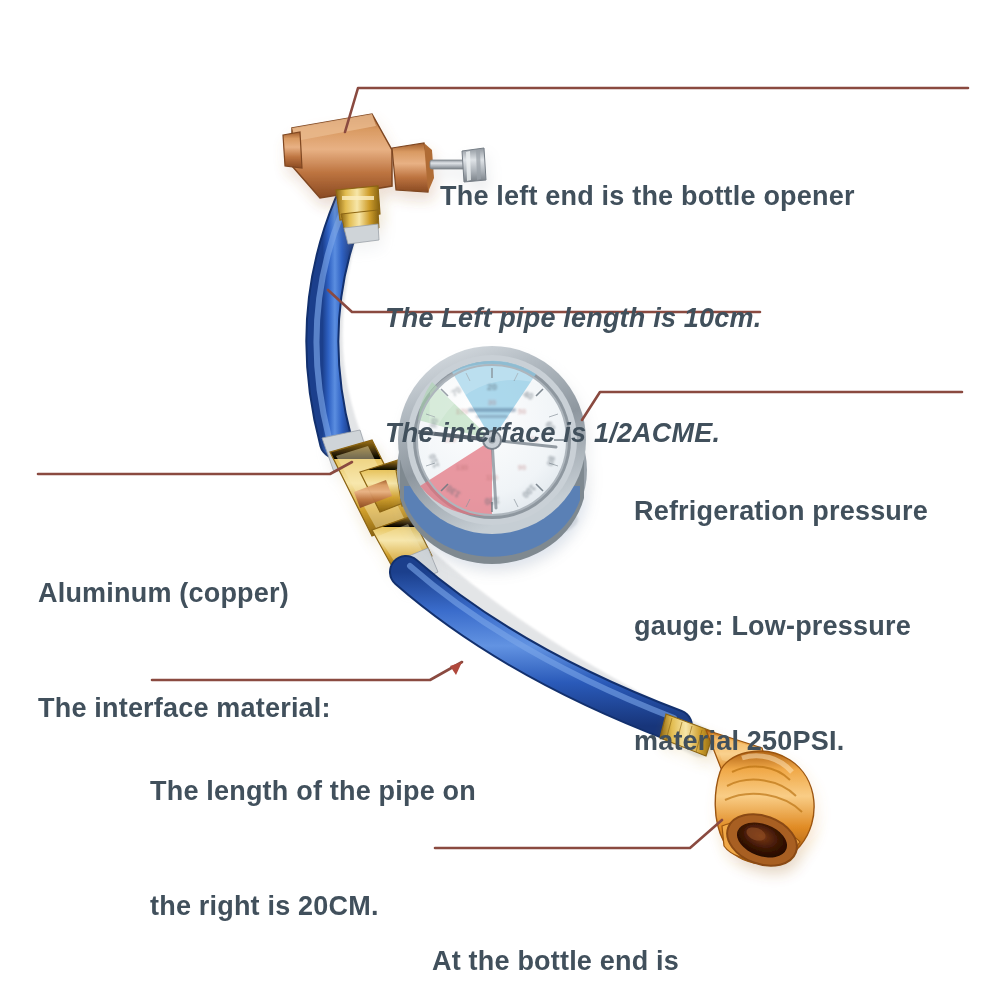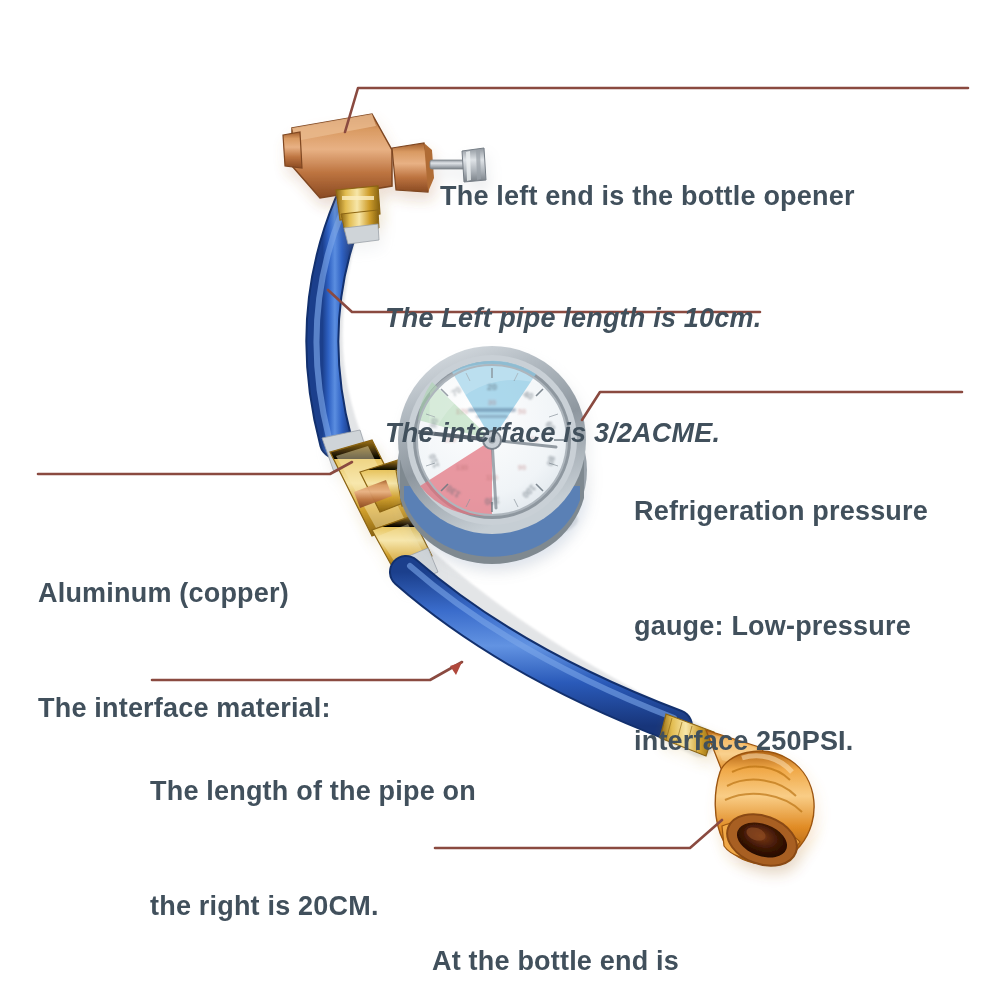--- a/index.html
+++ b/index.html
@@ -312,27 +312,27 @@
 
     <path d="M462 662 L450 666 L456 675 Z" fill="#b0483c"></path>
   </svg>
 
   <div class="callout" id="callout-bottle-opener">
     <span class="line">The left end is the bottle opener</span>
   </div>
 
   <div class="callout" id="callout-left-pipe">
     <span class="line">The Left pipe length is 10cm.</span>
-    <span class="line">The interface is 3/2ACME.</span>
+    <span class="line">The interface is 1/2ACME.</span>
   </div>
 
   <div class="callout" id="callout-gauge">
     <span class="line">Refrigeration pressure</span>
     <span class="line">gauge: Low-pressure</span>
-    <span class="line">interface 250PSI.</span>
+    <span class="line">material 250PSI.</span>
   </div>
 
   <div class="callout" id="callout-material">
     <span class="line">Aluminum (copper)</span>
     <span class="line">The interface material:</span>
   </div>
 
   <div class="callout" id="callout-right-pipe">
     <span class="line">The length of the pipe on</span>
     <span class="line">the right is 20CM.</span>

